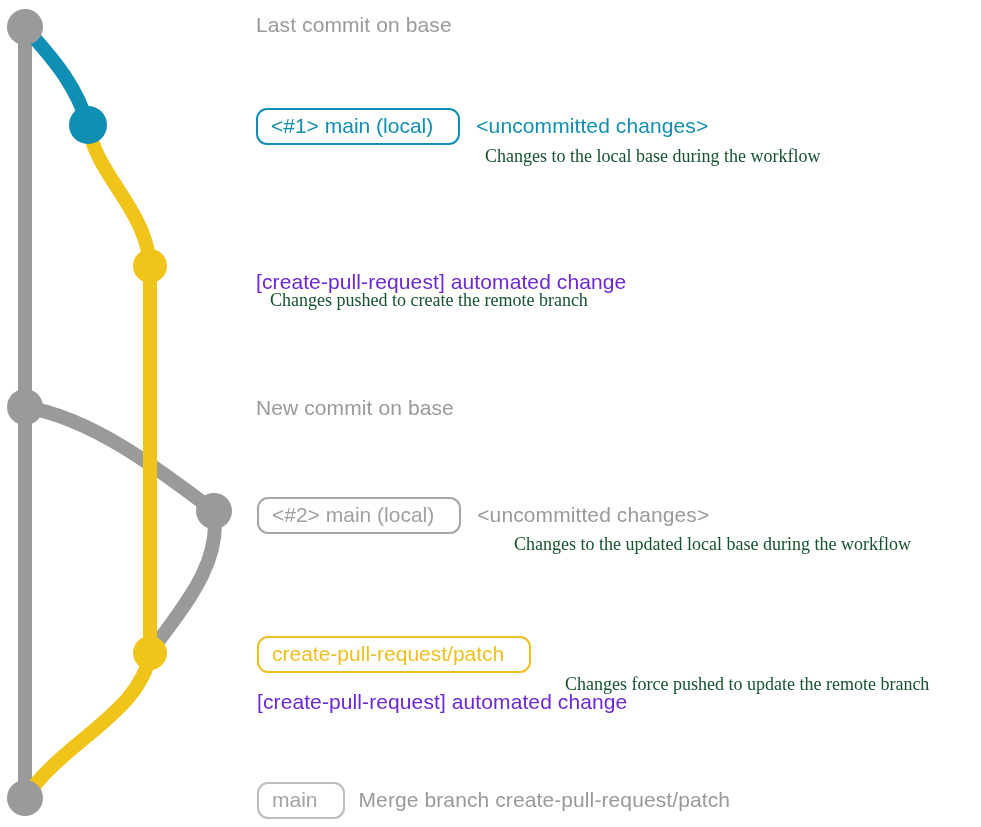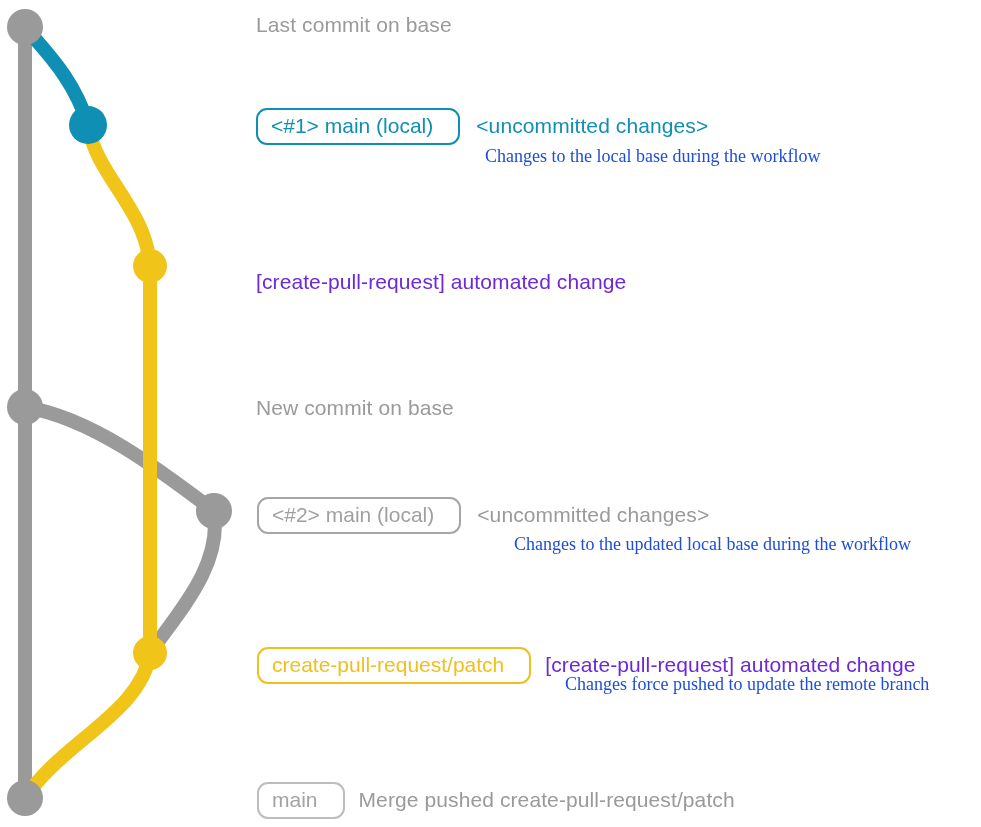--- a/index.html
+++ b/index.html
@@ -61,21 +61,21 @@
   .subject.blue   { color: #0f8fb4; }
   .subject.gray   { color: #9a9a9a; }
   .subject.yellow { color: #6d28d9; margin-top: 17px; }
   .subject.plain  { color: #9a9a9a; }
 
   .desc {
     position: absolute;
     font-family: "Liberation Serif", serif;
     font-size: 18px;
     line-height: 20px;
-    color: #1d4ed8;
+    color: #14532d;
     white-space: nowrap;
   }
   .spacer { display: inline-block; }
 </style>
 </head>
 <body>
 
 <div id="graph-layer">
   <svg width="981" height="827" viewBox="0 0 981 827" xmlns="http://www.w3.org/2000/svg">
 
@@ -109,38 +109,39 @@
   <div class="row" style="left:256px; top:108px;">
     <span class="pill blue">&lt;#1&gt; main (local)</span>
     <span class="spacer" style="width:16px;"></span>
     <span class="subject blue">&lt;uncommitted changes&gt;</span>
   </div>
   <div class="desc" style="left:485px; top:146px;">Changes to the local base during the workflow</div>
 
   <div class="row" style="left:256px; top:253px;">
     <span class="subject yellow">[create-pull-request] automated change</span>
   </div>
+  <div class="desc" style="left:270px; top:290px;">Changes pushed to create the remote branch</div>
 
   <div class="row" style="left:256px; top:396px;">
     <span class="subject plain">New commit on base</span>
   </div>
 
   <div class="row" style="left:257px; top:497px;">
     <span class="pill gray">&lt;#2&gt; main (local)</span>
     <span class="spacer" style="width:16px;"></span>
     <span class="subject gray">&lt;uncommitted changes&gt;</span>
   </div>
   <div class="desc" style="left:485px; top:534px;margin-left:29px;">Changes to the updated local base during the workflow</div>
 
-  <div class="row" style="left:257px; top:636px;">
+  <div class="row" style="left:257px; top:636px;flex-direction:column;">
     <span class="pill yellow">create-pull-request/patch</span>
     <span class="spacer" style="width:14px;"></span>
     <span class="subject yellow">[create-pull-request] automated change</span>
   </div>
   <div class="desc" style="left:565px; top:674px;">Changes force pushed to update the remote branch</div>
 
   <div class="row" style="left:257px; top:782px;">
     <span class="pill light">main</span>
     <span class="spacer" style="width:14px;"></span>
-    <span class="subject plain">Merge pushed create-pull-request/patch</span>
+    <span class="subject plain">Merge branch create-pull-request/patch</span>
   </div>
 
 </div>
 
 </body></html>

